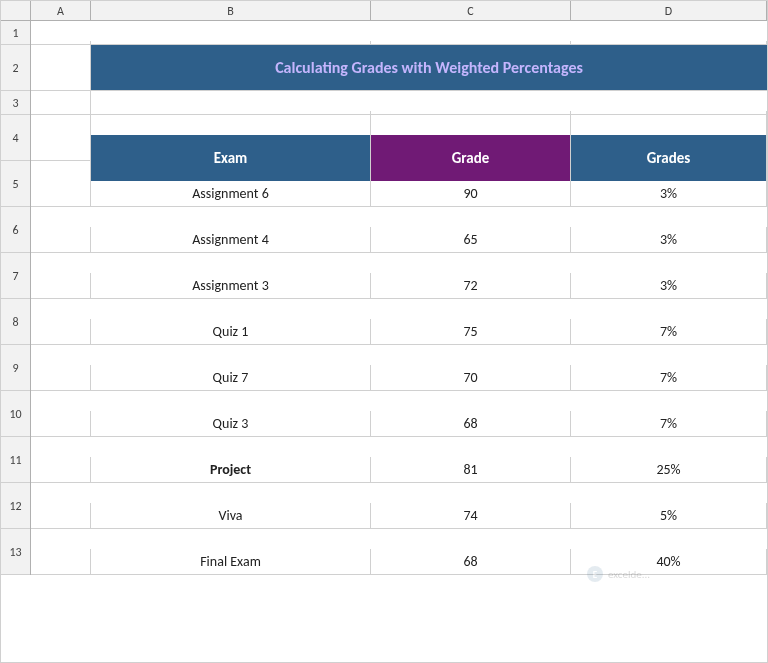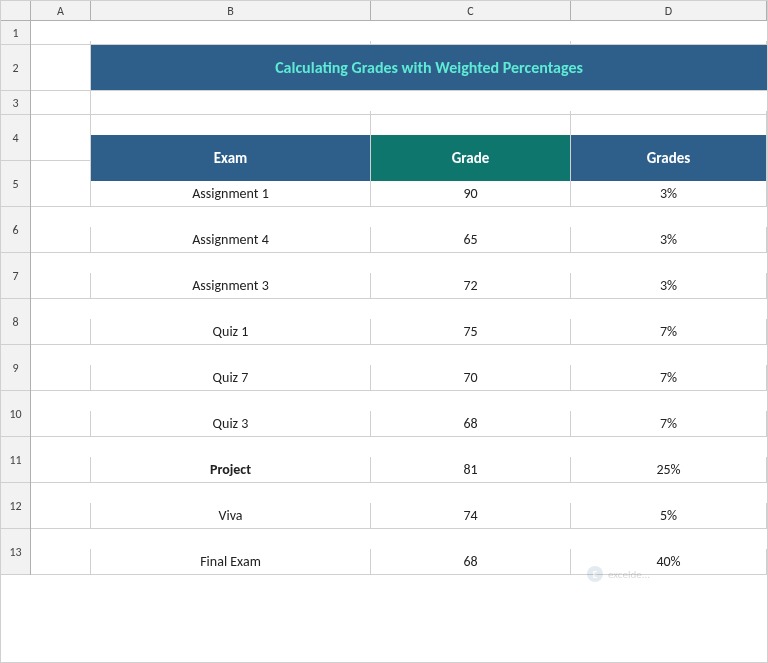--- a/index.html
+++ b/index.html
@@ -92,21 +92,21 @@
     }
 
     .cell-a { width: 60px; }
     .cell-b { width: 280px; }
     .cell-c { width: 200px; }
     .cell-d { width: 196px; flex-shrink: 0; }
 
     
     .title-cell {
       background: #2e5f8a;
-      color: #5eead4;
+      color: #c4b5fd;
       font-weight: bold;
       font-size: 16px;
       display: flex;
       align-items: center;
       justify-content: center;
       width: 676px; 
     }
 
     
     .header-cell {
@@ -235,32 +235,32 @@
         <div class="cell cell-b" style="width:280px; height:24px;"></div>
         <div class="cell cell-c" style="width:200px; height:24px;"></div>
         <div class="cell cell-d" style="width:196px; height:24px;"></div>
       </div>
 
       <div class="grid-row row-4" style="height:46px;">
         <div class="cell cell-a" style="width:60px; height:46px;"></div>
         <div class="cell cell-b header-cell" style="width:280px; height:46px; background:#2e5f8a; color:#fff; font-weight:bold; font-size:15px;">
           <span>Exam</span>
         </div>
-        <div class="cell cell-c header-cell" style="width:200px; height:46px; background:#0f766e; color:#fff; font-weight:bold; font-size:15px;">
+        <div class="cell cell-c header-cell" style="width:200px; height:46px; background:#701a75; color:#fff; font-weight:bold; font-size:15px;">
           <span>Grade</span>
         </div>
         <div class="cell cell-d header-cell" style="width:196px; height:46px; background:#2e5f8a; color:#fff; font-weight:bold; font-size:15px;">
           <span>Grades</span>
         </div>
       </div>
 
       <div class="grid-row">
         <div class="cell cell-a" style="width:60px;"></div>
         <div class="cell cell-b data-cell" style="width:280px;">
-          <span>Assignment 1</span>
+          <span>Assignment 6</span>
         </div>
         <div class="cell cell-c data-cell" style="width:200px;">
           <span>90</span>
         </div>
         <div class="cell cell-d data-cell" style="width:196px;">
           <span>3%</span>
         </div>
       </div>
 
       <div class="grid-row">

